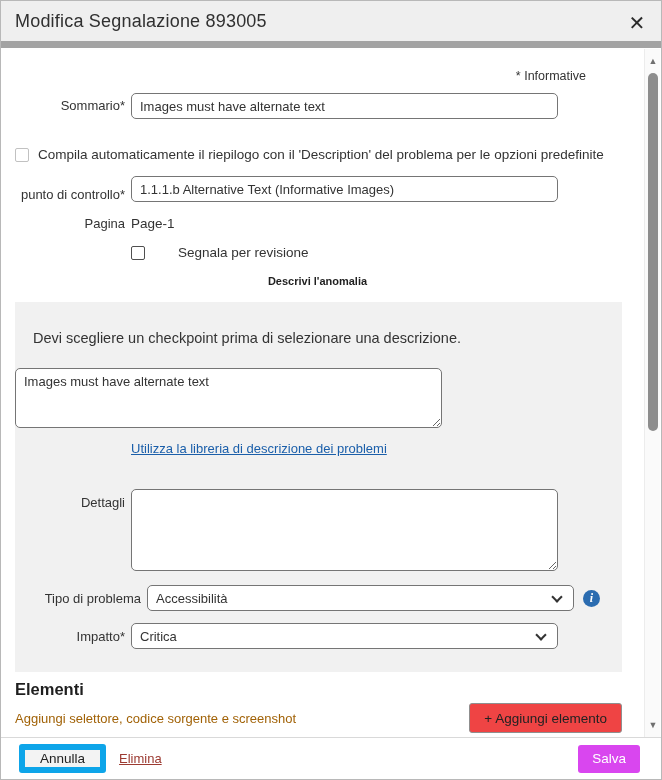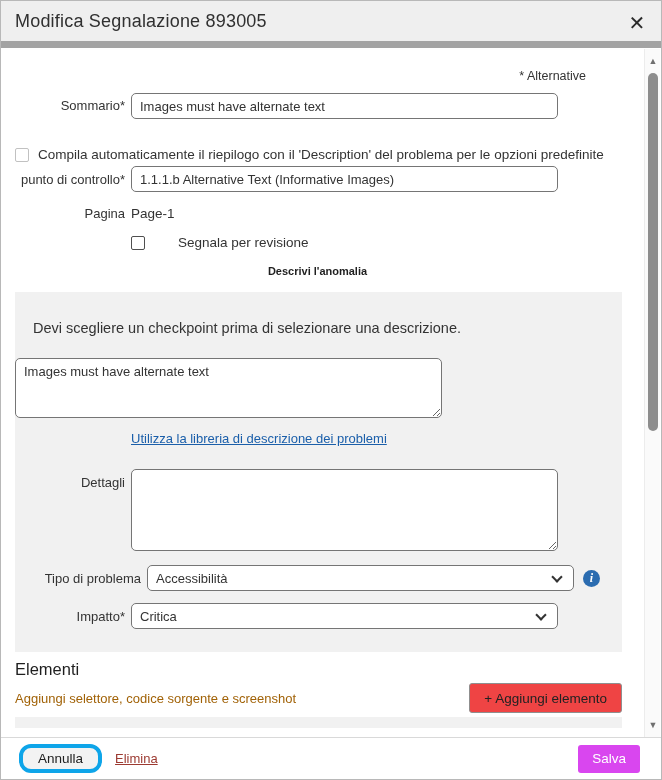--- a/index.html
+++ b/index.html
@@ -74,21 +74,21 @@
     margin-top: 28px;
     display: flex; align-items: center;
   }
   .checkbox {
     display: inline-block; width: 14px; height: 14px;
     border-radius: 2px; background: #fff; flex: 0 0 14px;
   }
   .checkbox.light { border: 1px solid #c1c1c1; }
   .checkbox.dark  { border: 1px solid #4f4f4f; }
   .cb-label { margin-left: 9px; font-size: 13.5px; color: #333; }
-  .row-checkpoint { margin-top: 4px; }
+  .row-checkpoint { margin-top: 14px; align-items: flex-end; }
   .row-page { margin-top: 14px; }
   .row-page .row-label, .row-page .static-value { padding-top: 0; }
   .static-value { font-size: 13.5px; color: #333; padding-top: 1px; }
   .row-review { margin-top: 14px; }
   .row-review .review-wrap { display: flex; align-items: center; gap: 24px; }
   .section-heading {
     margin-top: 15px;
     font-size: 11px; font-weight: 700; color: #1f1f1f; text-align: center;
   }
   
@@ -98,21 +98,21 @@
     background: #f1f1f1;
     padding: 28px 0 23px 0;
   }
   .panel-notice {
     padding-left: 18px;
     font-size: 14.5px; color: #333;
   }
   .row-description { margin-top: 22px; }
   .link-row { margin-top: 7px; }
   .lib-link { font-size: 13px; text-decoration: underline; }
-  .row-details { margin-top: 22px; }
+  .row-details { margin-top: 32px; }
   .row-issue-type { margin-top: 10px; margin-left: 16px; }
   .row-impact { margin-top: 12px; }
   .select-box {
     width: 427px; height: 26px;
     border: 1px solid #757575; border-radius: 5px;
     background: #fff;
     display: flex; align-items: center;
     padding: 0 28px 0 8px;
     font-size: 13px; color: #333;
     position: relative; cursor: default;
@@ -124,21 +124,21 @@
     transform: rotate(45deg);
   }
   .info-icon {
     width: 17px; height: 17px; border-radius: 50%;
     background: #2b6cb0; color: #fff;
     font-family: "Liberation Serif", serif; font-style: italic; font-weight: 700;
     font-size: 12px; line-height: 17px; text-align: center;
     margin: 5px 0 0 9px; flex: 0 0 17px;
   }
   
-  .elements-heading { margin-top: 8px; font-size: 16.5px; font-weight: 400; color: #1f1f1f; }
+  .elements-heading { margin-top: 8px; font-size: 16.5px; font-weight: 700; color: #1f1f1f; }
   .elements-row {
     margin-top: 4px;
     display: flex; align-items: center; justify-content: space-between;
     width: 607px;
   }
   .elements-subtitle { font-size: 13px; color: #a16207; }
   .add-element-btn {
     height: 30px; padding: 0 14px;
     background: #ef4444; border: 1px solid #8f8f8f; border-radius: 3px;
     font-size: 13.5px; color: #222; cursor: pointer;
@@ -169,21 +169,21 @@
   
   .footer {
     position: absolute; left: 0; right: 0; bottom: 0; height: 42px;
     border-top: 1px solid #d9d9d9;
     background: #fff;
     display: flex; align-items: center;
     padding: 0 21px 0 18px;
   }
   .cancel-btn {
     height: 29px; padding: 0 15px;
-    background: #f3f3f3; border: 4px solid #0ea5e9; border-radius: 12px;
+    background: #f3f3f3; border: 6px solid #0ea5e9; border-radius: 3px;
     font-size: 13.5px; color: #222; cursor: pointer;
     font-family: "Liberation Sans", sans-serif;
   }
   .delete-link {
     margin-left: 13px;
     font-size: 13px; text-decoration: underline; cursor: pointer;
   }
   .save-btn {
     margin-left: auto;
     height: 28px; padding: 0 14px;
@@ -199,21 +199,21 @@
 
   <div class="header">
     <h1>Modifica Segnalazione 893005</h1>
     <button class="close-btn">
       <span>✕</span>
     </button>
   </div>
 
   <div class="content">
 
-    <div class="required-note">* Alternative</div>
+    <div class="required-note">* Informative</div>
 
     <div class="form-row row-sommario">
       <label class="row-label">Sommario*</label>
       <div class="row-field">
         <input class="text-input" type="text" value="Images must have alternate text" style="">
       </div>
     </div>
 
     <div class="checkbox-row">
       <span class="checkbox light"></span>

